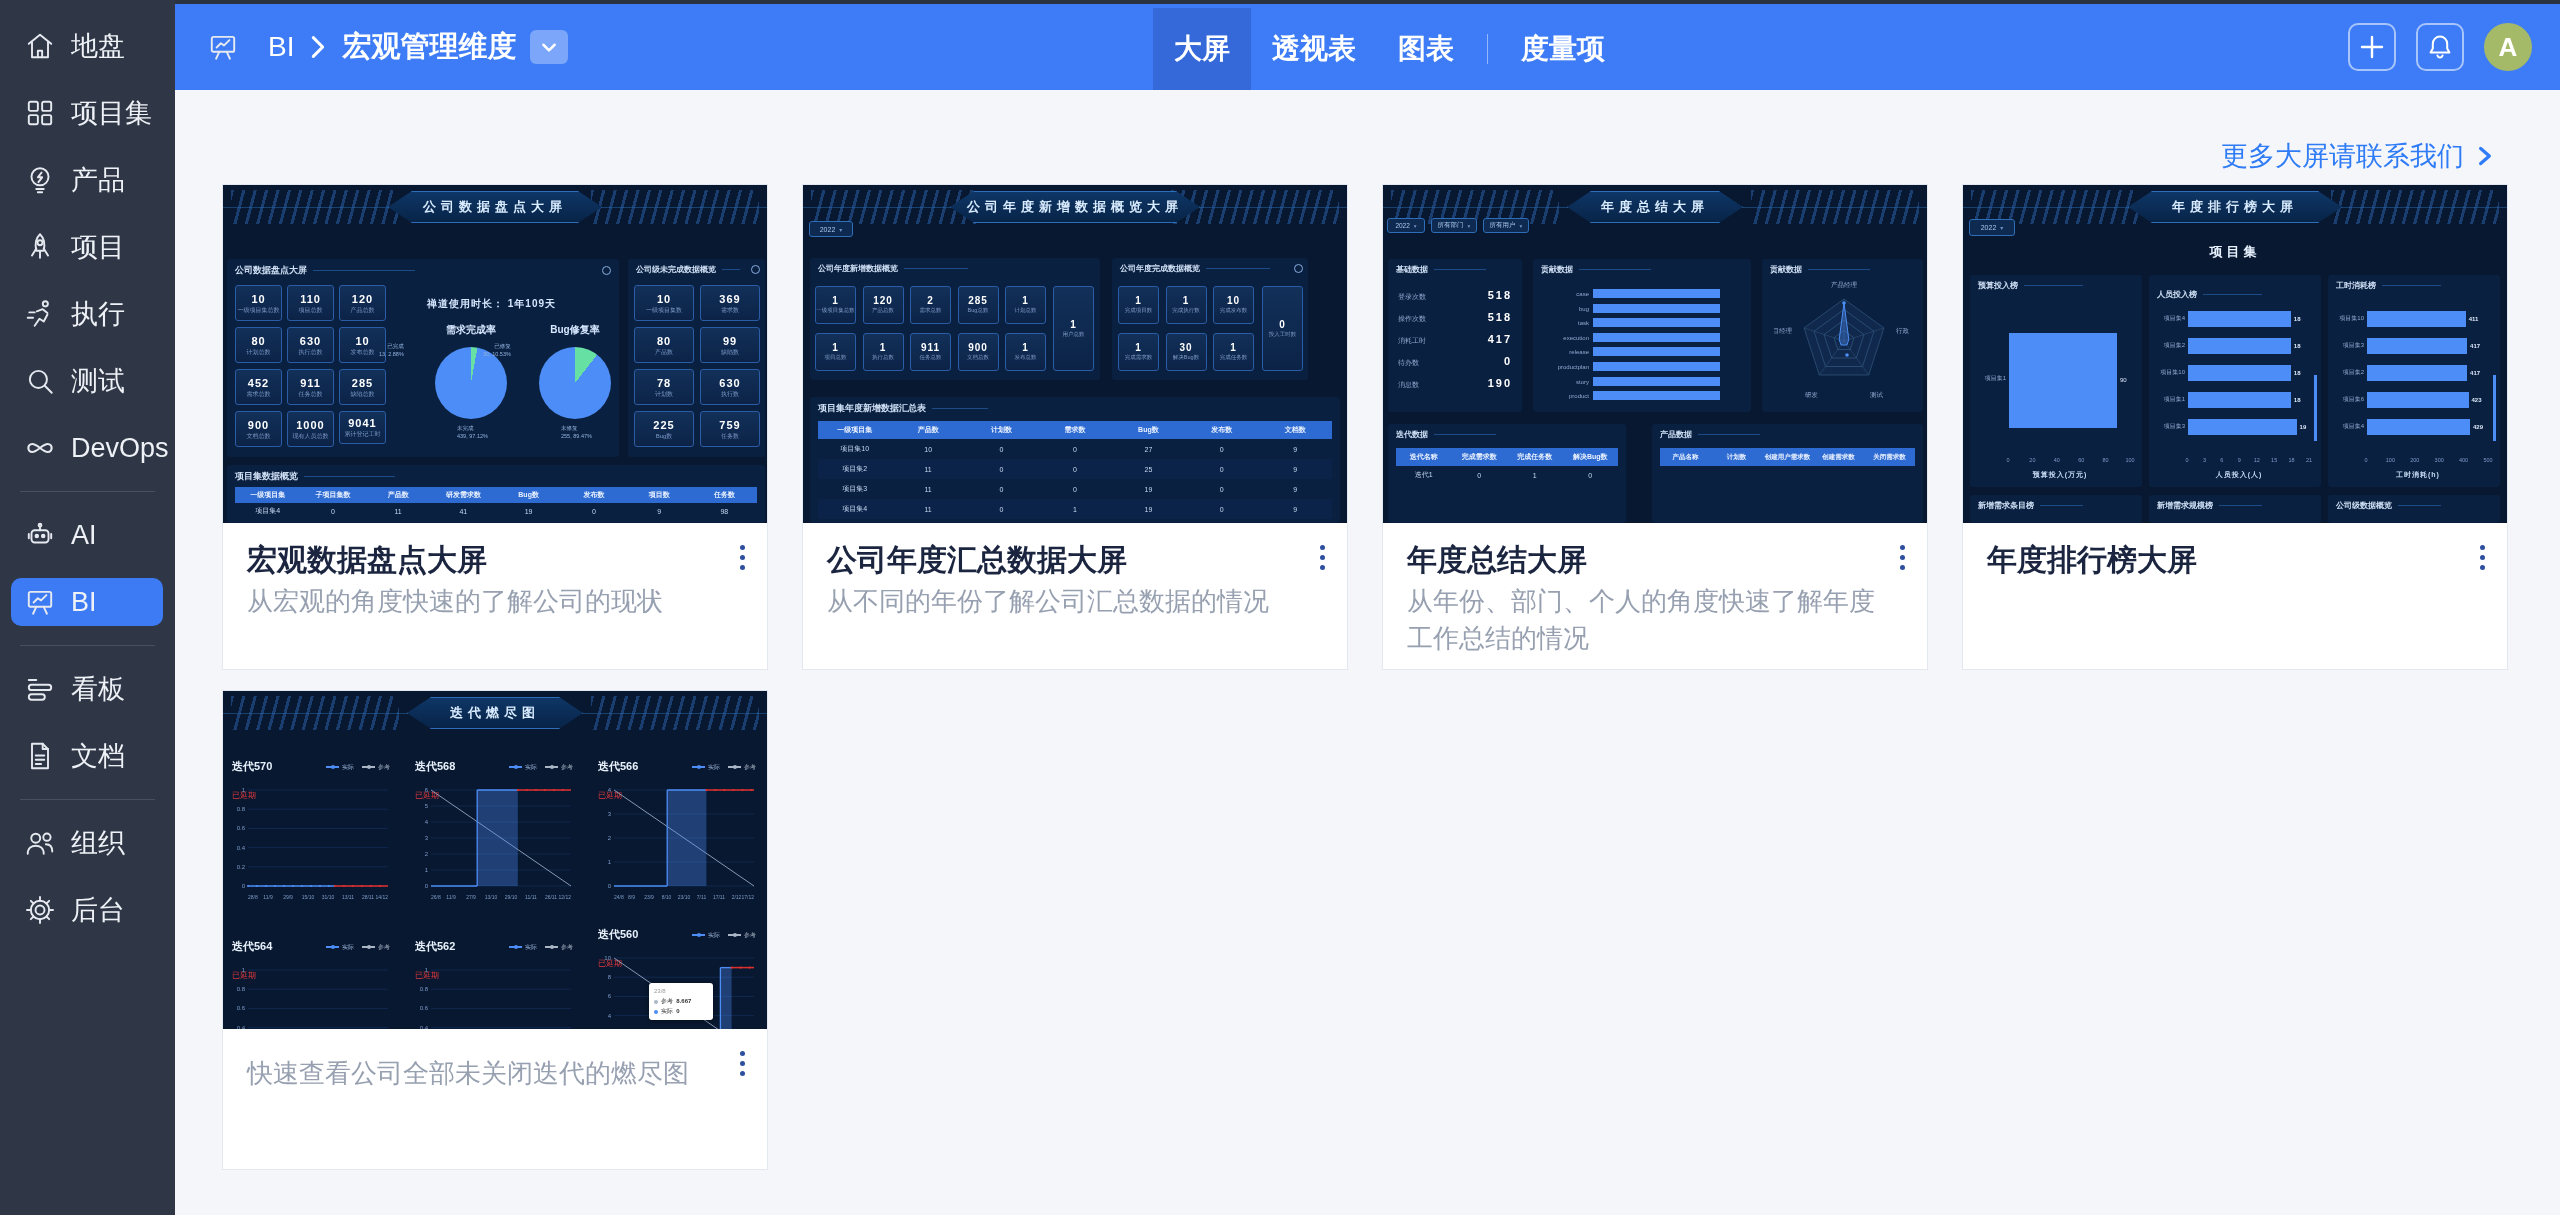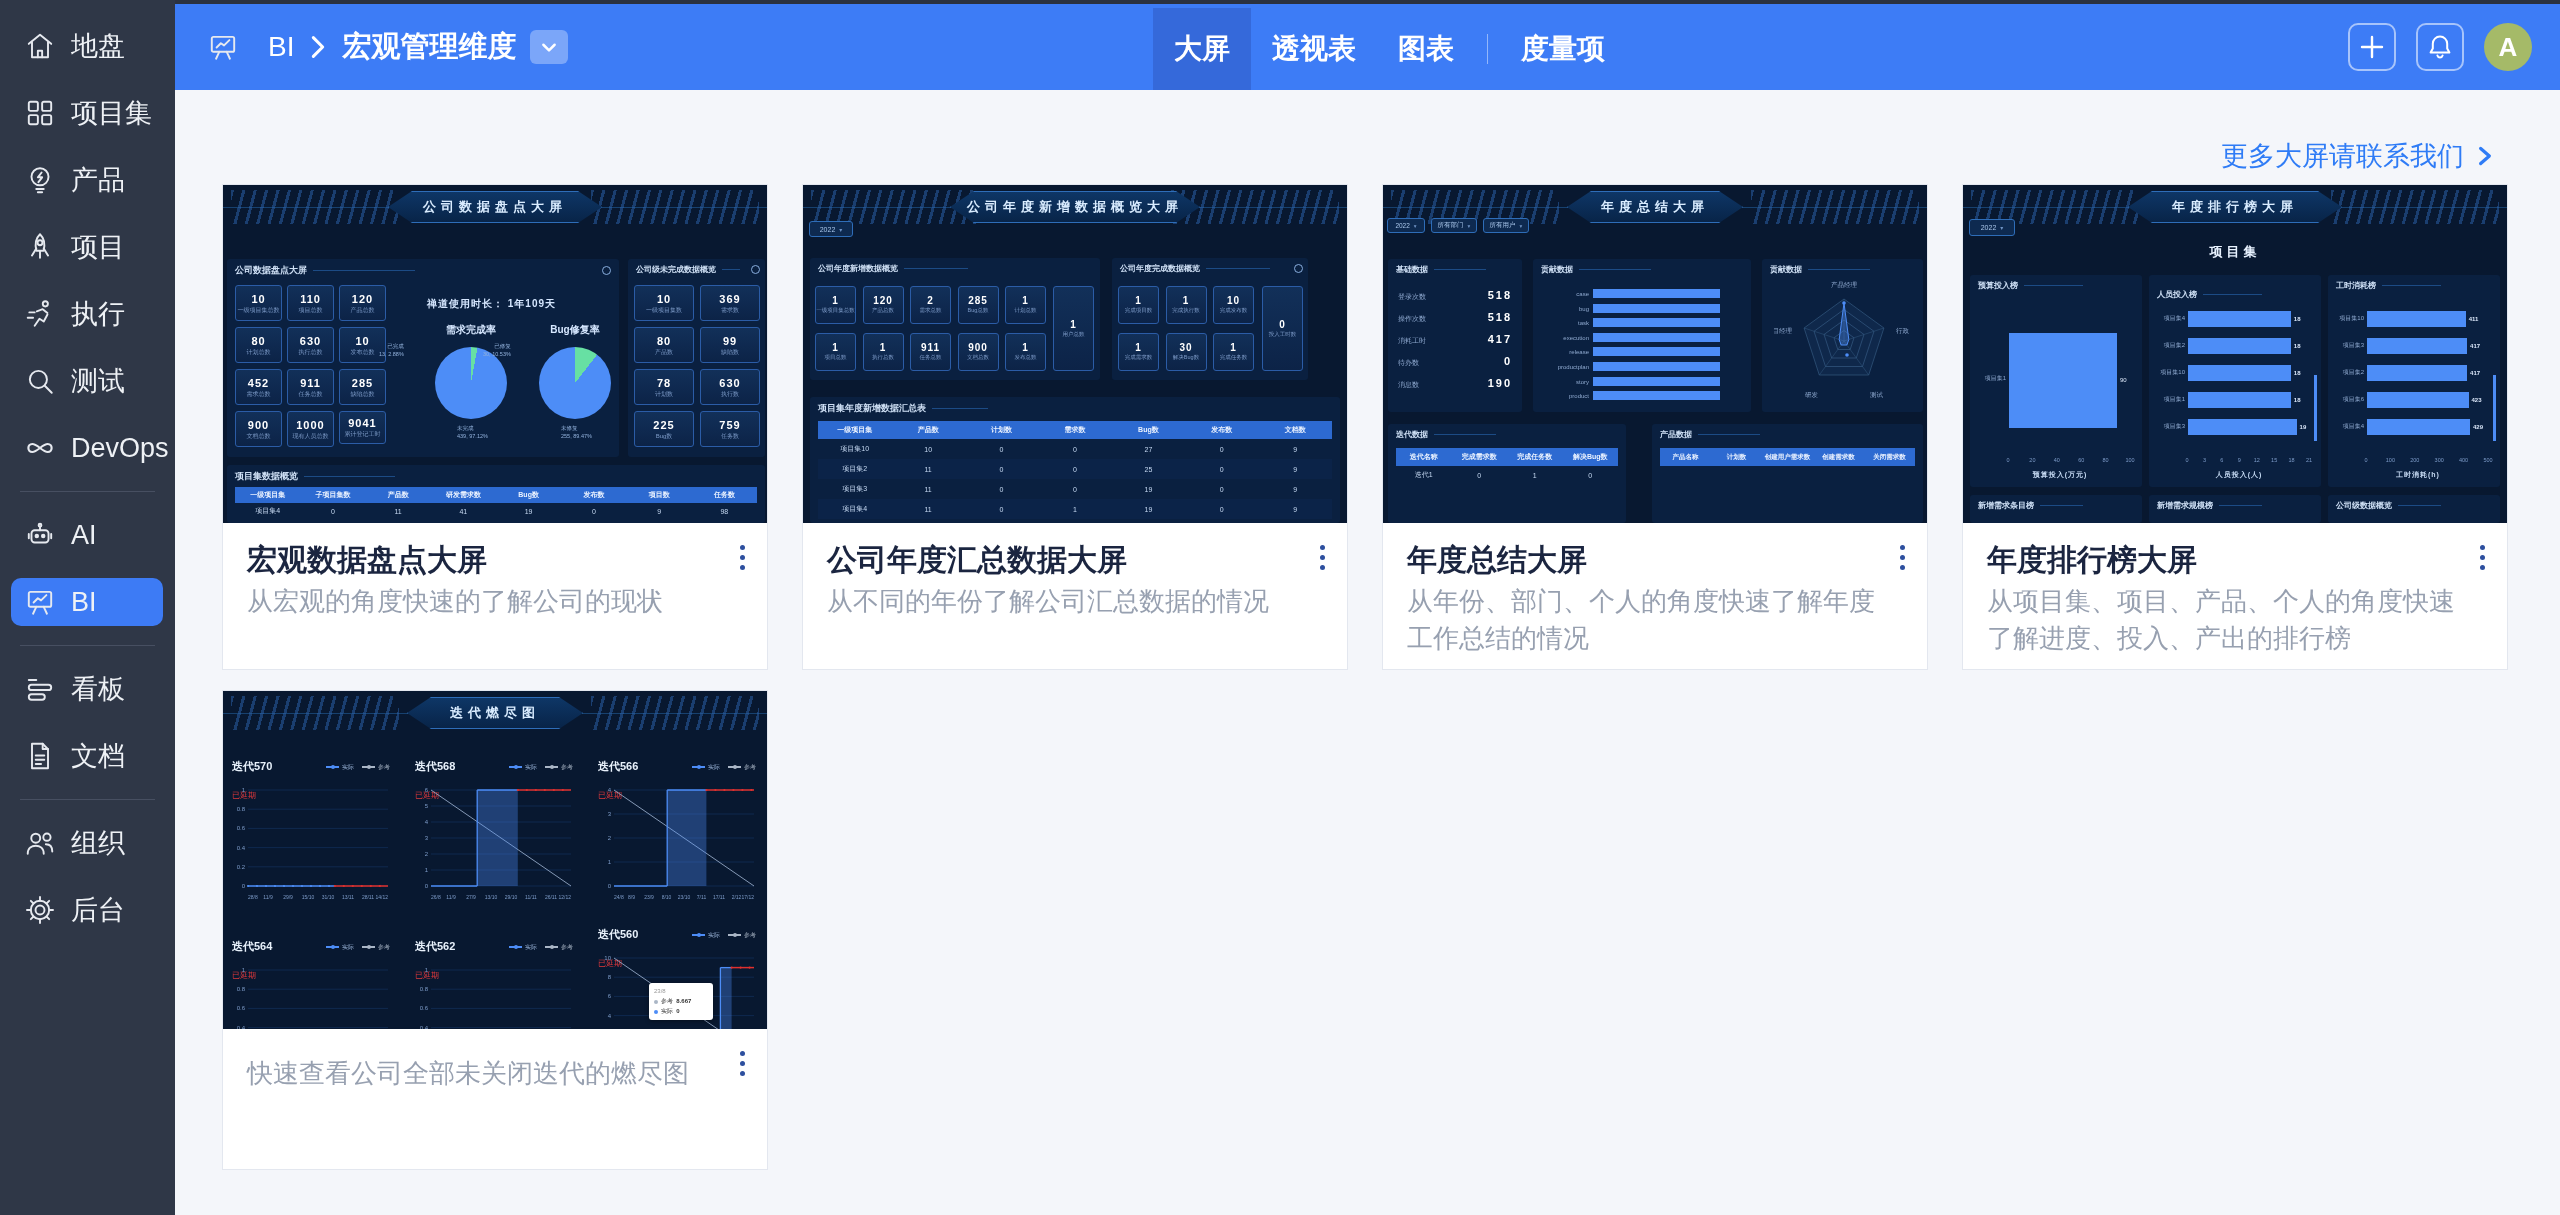--- a/index.html
+++ b/index.html
@@ -813,21 +813,20 @@
           </div>
           <div class="t-panel" style="left: 365px; top: 310px; width: 172px; height: 28px;">
             <div class="t-pt" style="top: 5px; font-size: 8px; width: 105px;">
               <span>公司级数据概览</span>
               <span class="t-ptline"></span>
             </div>
           </div>
         </div>
         <div class="card-body">
           <h3 class="card-title">年度排行榜大屏</h3>
-          <p class="card-desc">从项目集、项目、产品、个人的角度快速了解进度、投入、产出的排行榜</p>
           <div class="kebab">
             <i></i>
             <i></i>
             <i></i>
           </div>
         </div>
       </div>
       <div class="card">
         <div class="thumb">
           <div class="t-hline"></div>

